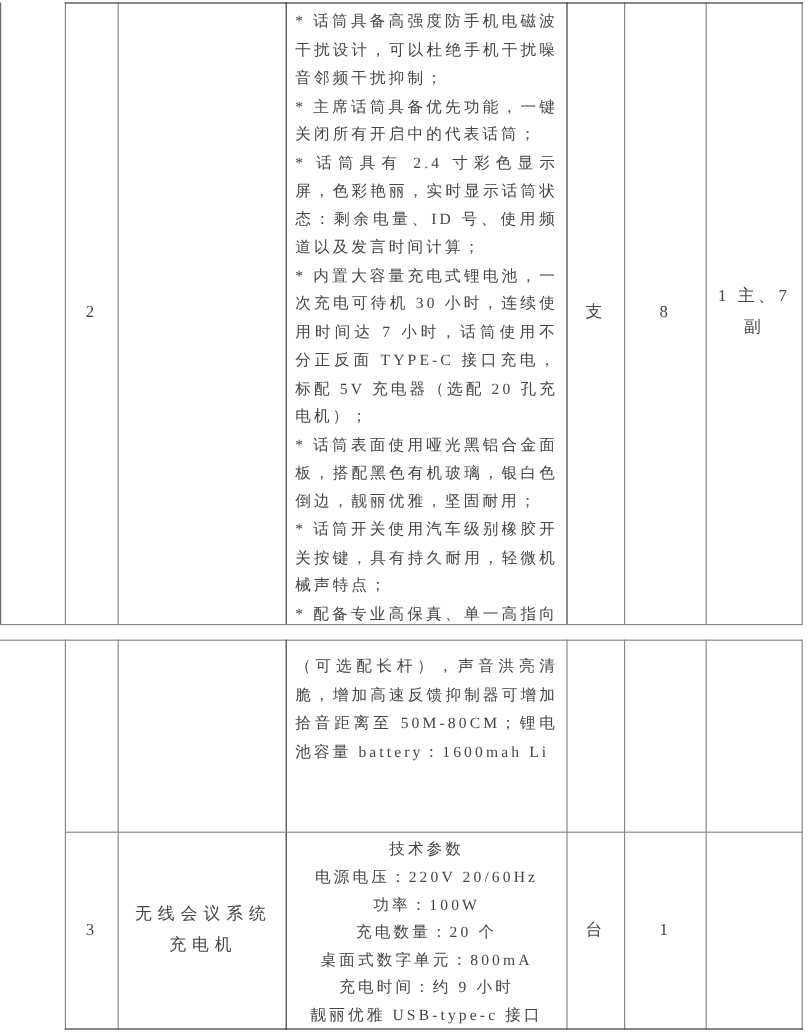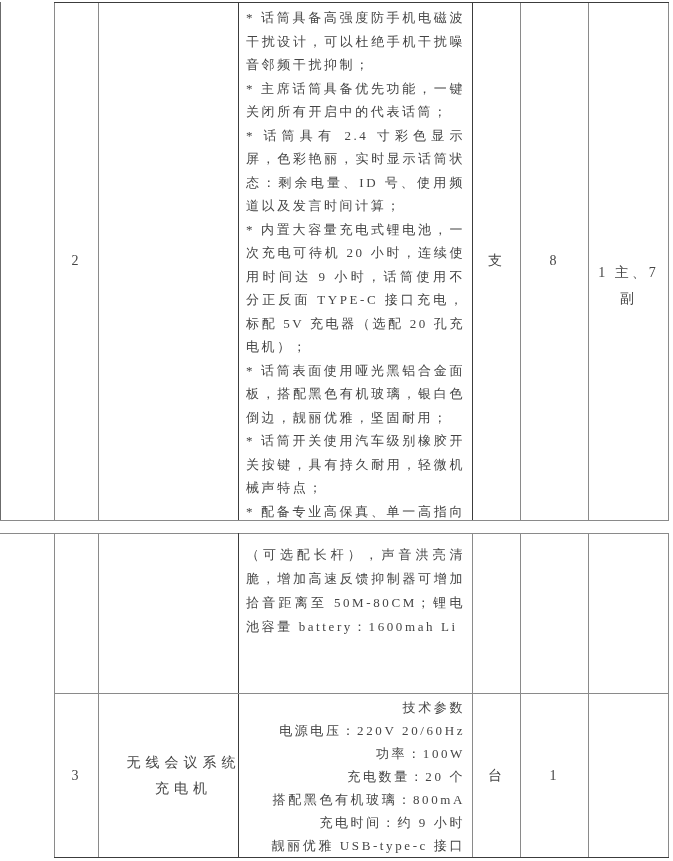--- a/index.html
+++ b/index.html
@@ -34,23 +34,23 @@
     font-size:13px;letter-spacing:2.6px;
     color:#454545;
     overflow:hidden;
   }
   .desc p{
     margin:0;padding:0;
     text-align:justify;
   }
   #frag1 .desc p{line-height:23.5px;}
   .cont-desc p{line-height:24px;}
-  .row3-desc p{line-height:23px;text-align:right;}
+  .row3-desc p{line-height:23px;text-align:center;}
   .name-cell{padding:0 10px;letter-spacing:5px;}
-  .remark-cell{padding:0 6px;margin-top:25px;}
+  .remark-cell{padding:0 6px;}
 </style>
 </head>
 <body>
 
 <div class="frag" id="frag1">
 
   <div class="vl mid" style="left:0;top:0;height:518px;"></div>
   <div class="vl" style="left:54px;top:0;height:518px;"></div>
   <div class="vl" style="left:98px;top:0;height:518px;"></div>
   <div class="vl dark" style="left:238px;top:0;height:518px;"></div>
@@ -61,21 +61,21 @@
   <div class="hl dark" style="left:54px;top:0;width:615px;"></div>
   <div class="hl" style="left:0;top:518px;width:669px;"></div>
 
   <div class="cell" style="left:55px;top:0;width:43px;height:518px;">2</div>
 
 
   <div class="desc" style="left:239px;top:0;width:233px;height:518px;padding:4px 7px;">
     <p>* 话筒具备高强度防手机电磁波干扰设计，可以杜绝手机干扰噪音邻频干扰抑制；</p>
     <p>* 主席话筒具备优先功能，一键关闭所有开启中的代表话筒；</p>
     <p>* 话筒具有 2.4 寸彩色显示屏，色彩艳丽，实时显示话筒状态：剩余电量、ID 号、使用频道以及发言时间计算；</p>
-    <p>* 内置大容量充电式锂电池，一次充电可待机 20 小时，连续使用时间达 9 小时，话筒使用不分正反面 TYPE-C 接口充电，标配 5V 充电器（选配 20 孔充电机）；</p>
+    <p>* 内置大容量充电式锂电池，一次充电可待机 30 小时，连续使用时间达 7 小时，话筒使用不分正反面 TYPE-C 接口充电，标配 5V 充电器（选配 20 孔充电机）；</p>
     <p>* 话筒表面使用哑光黑铝合金面板，搭配黑色有机玻璃，银白色倒边，靓丽优雅，坚固耐用；</p>
     <p>* 话筒开关使用汽车级别橡胶开关按键，具有持久耐用，轻微机械声特点；</p>
     <p>* 配备专业高保真、单一高指向性电容咪芯，可插拔式方形短咪杆</p>
   </div>
 
   <div class="cell" style="left:473px;top:0;width:47px;height:518px;">支</div>
 
   <div class="cell" style="left:521px;top:0;width:67px;height:518px;">8</div>
 
   <div class="cell remark-cell" style="left:589px;top:0;width:79px;height:518px;">1 主、7 副</div>
@@ -93,28 +93,28 @@
   <div class="vl" style="left:668px;top:0;height:325px;"></div>
   <div class="hl" style="left:54px;top:160px;width:615px;"></div>
   <div class="hl dark" style="left:54px;top:324px;width:615px;"></div>
 
   <div class="desc cont-desc" style="left:239px;top:1px;width:233px;height:159px;padding:9px 7px;">
     <p>（可选配长杆），声音洪亮清脆，增加高速反馈抑制器可增加拾音距离至 50M-80CM；锂电池容量 battery：1600mah Li</p>
   </div>
 
   <div class="cell" style="left:55px;top:161px;width:43px;height:163px;">3</div>
 
-  <div class="cell name-cell" style="left:114px;top:161px;width:139px;height:163px;">无线会议系统充电机</div>
+  <div class="cell name-cell" style="left:100px;top:161px;width:139px;height:163px;">无线会议系统充电机</div>
 
   <div class="desc row3-desc" style="left:239px;top:161px;width:233px;height:163px;padding:2px 7px;">
     <p>技术参数</p>
     <p>电源电压：220V 20/60Hz</p>
     <p>功率：100W</p>
     <p>充电数量：20 个</p>
-    <p>搭配黑色有机玻璃：800mA</p>
+    <p>桌面式数字单元：800mA</p>
     <p>充电时间：约 9 小时</p>
     <p>靓丽优雅 USB-type-c 接口</p>
   </div>
 
   <div class="cell" style="left:473px;top:161px;width:47px;height:163px;">台</div>
 
   <div class="cell" style="left:521px;top:161px;width:67px;height:163px;">1</div>
 
   <div class="cell remark-cell" style="left:589px;top:161px;width:79px;height:163px;"></div>
 </div>

